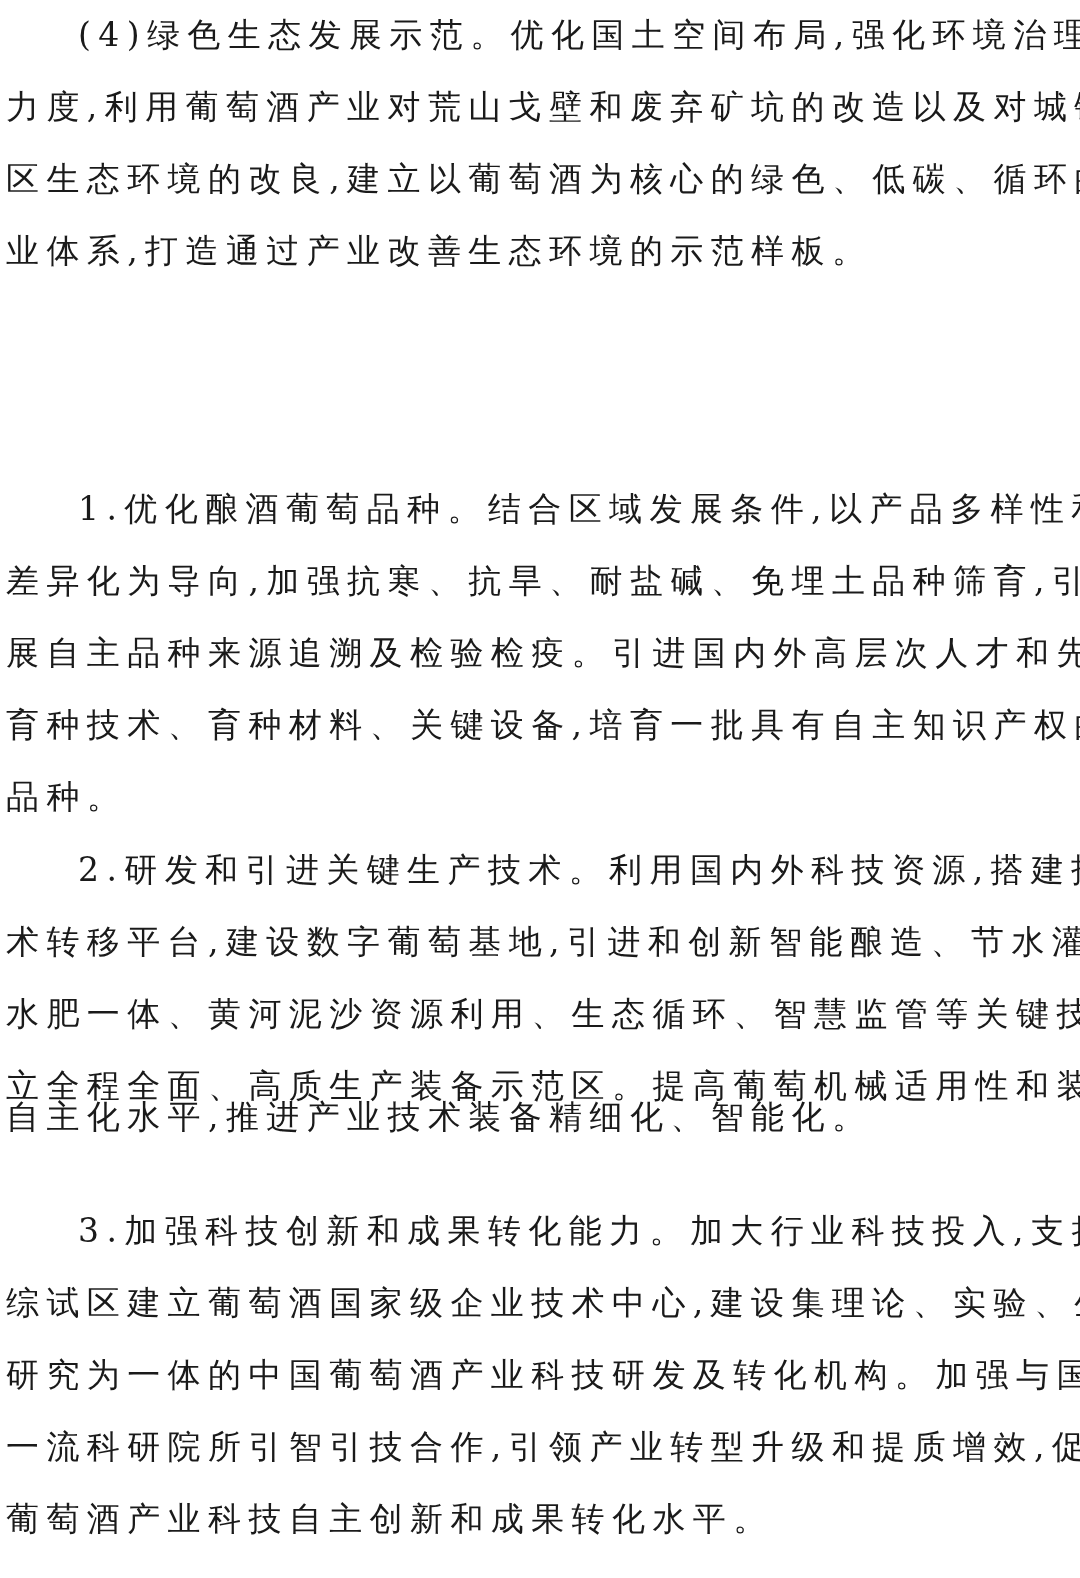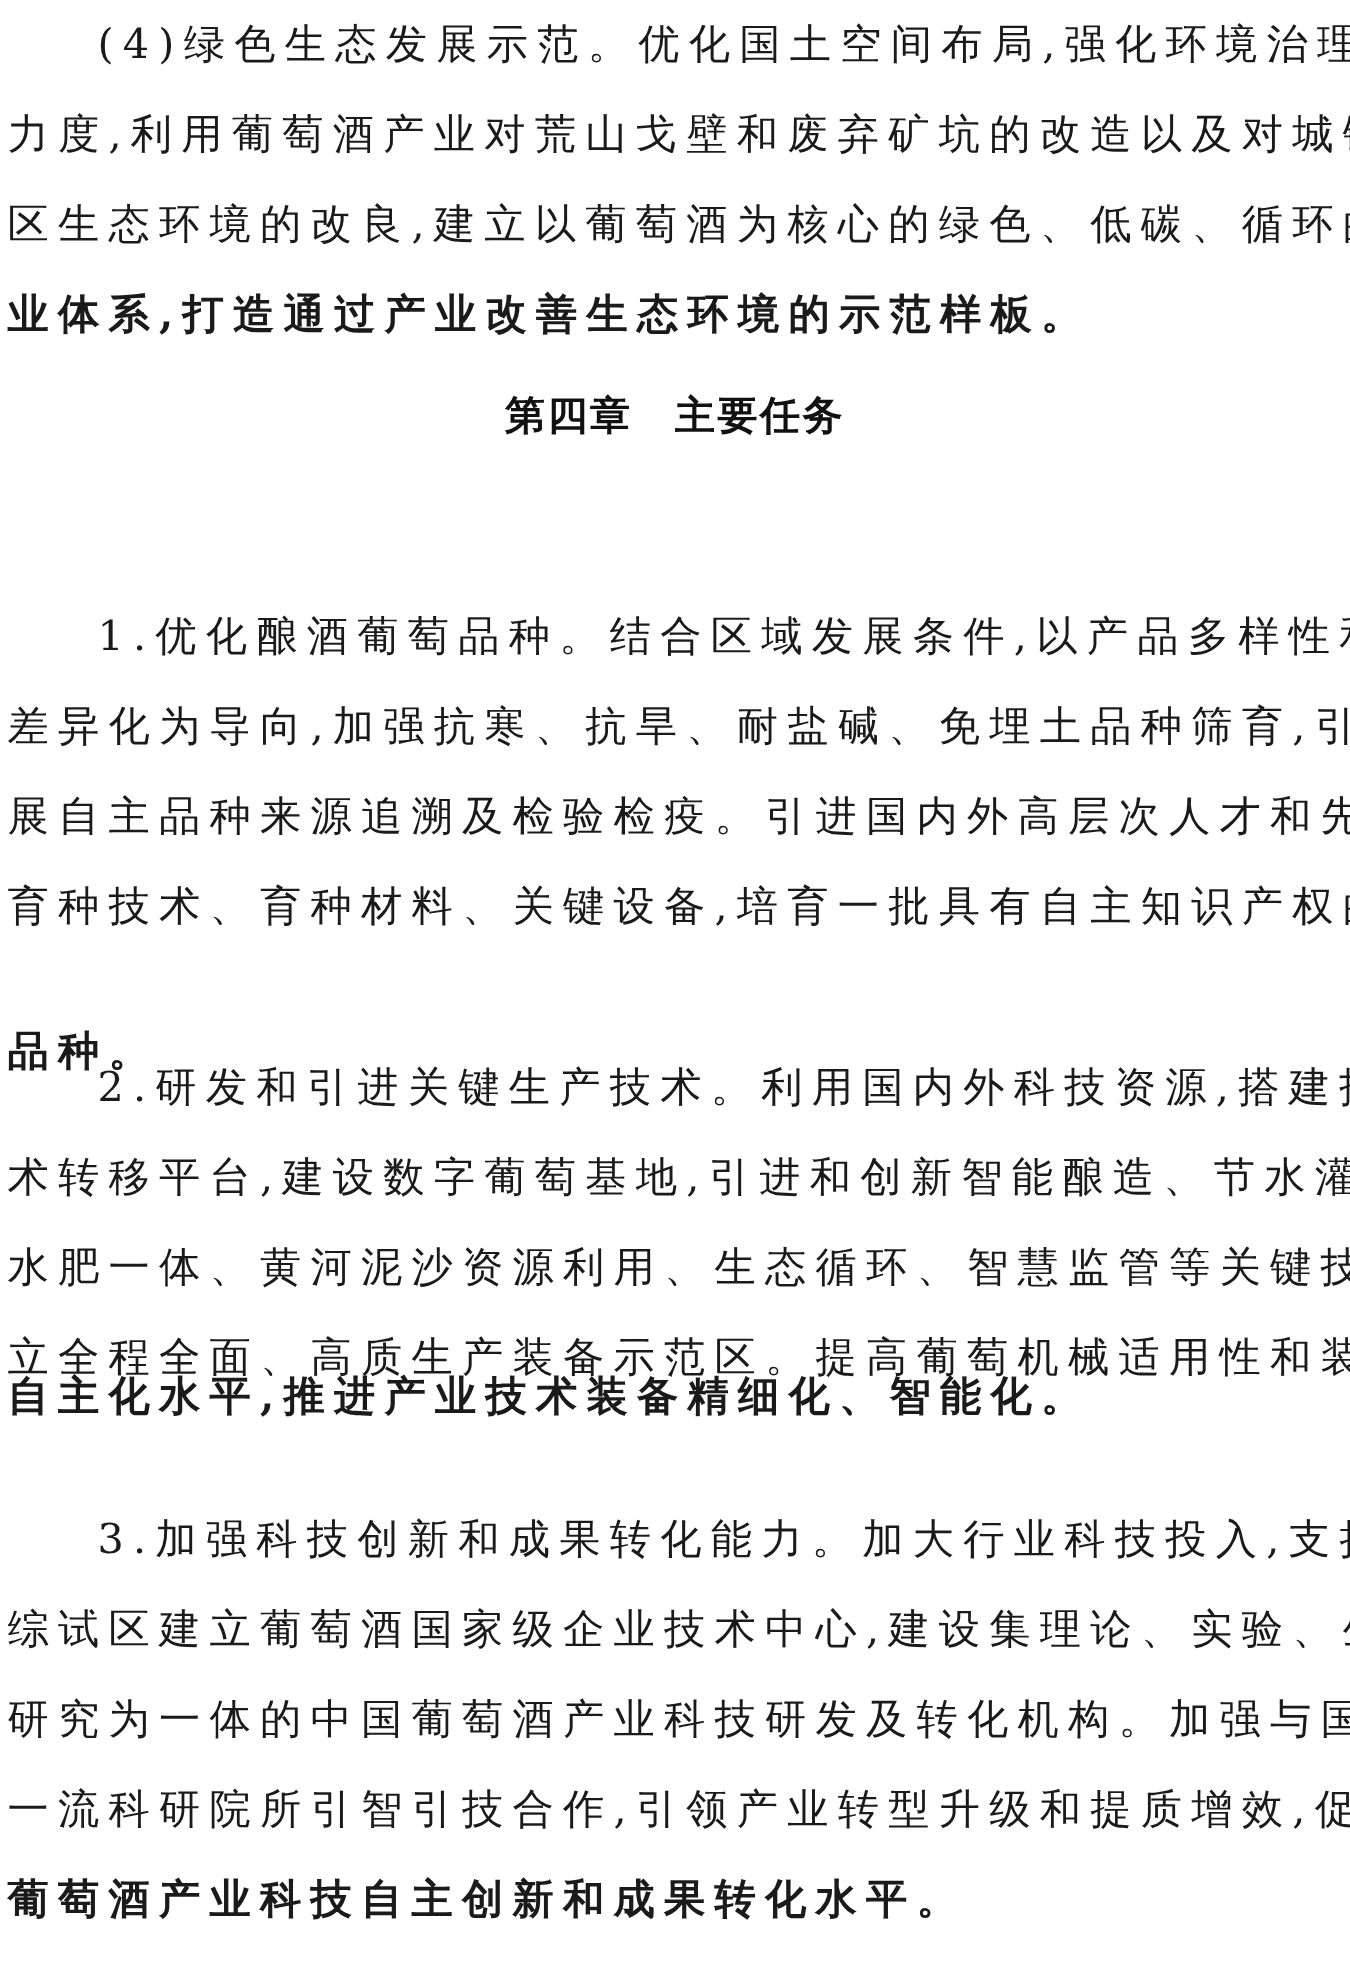--- a/index.html
+++ b/index.html
@@ -26,21 +26,21 @@
       left: 6px;
       width: 1068px;
       height: 50px;
       font-size: 33px;
       line-height: 50px;
       letter-spacing: 7.4px;
       white-space: nowrap;
       text-align: justify;
       text-align-last: justify;
     }
-    .line.last { text-align-last: left; font-weight: bold; }
+    .line.last { text-align-last: left; }
     .line.indent { left: 78px; width: 996px; }
     .chapter {
       position: absolute;
       left: 0; width: 1080px;
       text-align: center;
       font-family: "DejaVu Sans", "Liberation Sans", sans-serif;
       font-weight: bold;
       font-size: 32px;
       line-height: 50px;
       letter-spacing: 2px;
@@ -63,29 +63,28 @@
 
 <div class="page">
 
   <div>
     <div class="line indent" style="top:10px;">(4)绿色生态发展示范。优化国土空间布局,强化环境治理</div>
     <div class="line" style="top:82px;">力度,利用葡萄酒产业对荒山戈壁和废弃矿坑的改造以及对城镇</div>
     <div class="line" style="top:154px;">区生态环境的改良,建立以葡萄酒为核心的绿色、低碳、循环的产</div>
     <div class="line last" style="top:226px;">业体系,打造通过产业改善生态环境的示范样板。</div>
   </div>
 
-  <div class="chapter" style="top:307px;">第四章　主要任务</div>
 
 
   <div>
     <div class="line indent" style="top:484px;">1.优化酿酒葡萄品种。结合区域发展条件,以产品多样性和</div>
     <div class="line" style="top:556px;">差异化为导向,加强抗寒、抗旱、耐盐碱、免埋土品种筛育,引导发</div>
     <div class="line" style="top:628px;">展自主品种来源追溯及检验检疫。引进国内外高层次人才和先进</div>
     <div class="line" style="top:700px;">育种技术、育种材料、关键设备,培育一批具有自主知识产权的新</div>
-    <div class="line last" style="top:816px;">品种。</div>
+    <div class="line last" style="top:772px;">品种。</div>
   </div>
 
   <div>
     <div class="line indent" style="top:845px;">2.研发和引进关键生产技术。利用国内外科技资源,搭建技</div>
     <div class="line" style="top:917px;">术转移平台,建设数字葡萄基地,引进和创新智能酿造、节水灌溉、</div>
     <div class="line" style="top:989px;">水肥一体、黄河泥沙资源利用、生态循环、智慧监管等关键技术,建</div>
     <div class="line" style="top:1061px;">立全程全面、高质生产装备示范区。提高葡萄机械适用性和装备</div>
     <div class="line last" style="top:1092px;">自主化水平,推进产业技术装备精细化、智能化。</div>
   </div>
 

